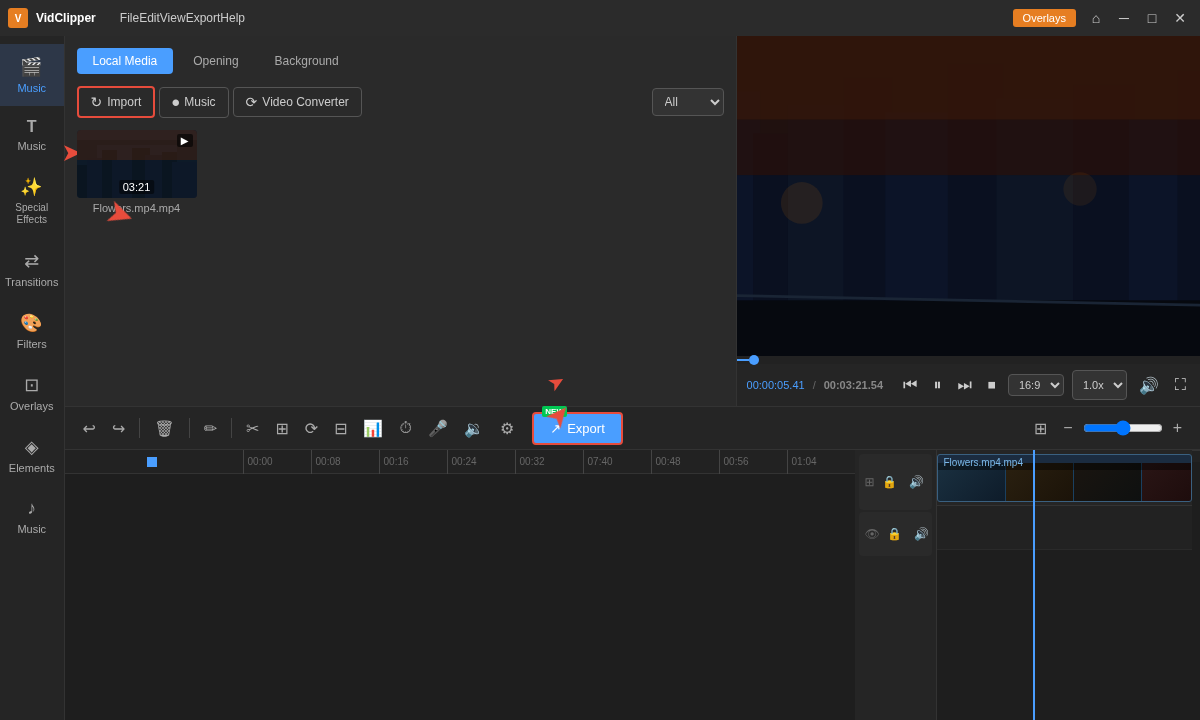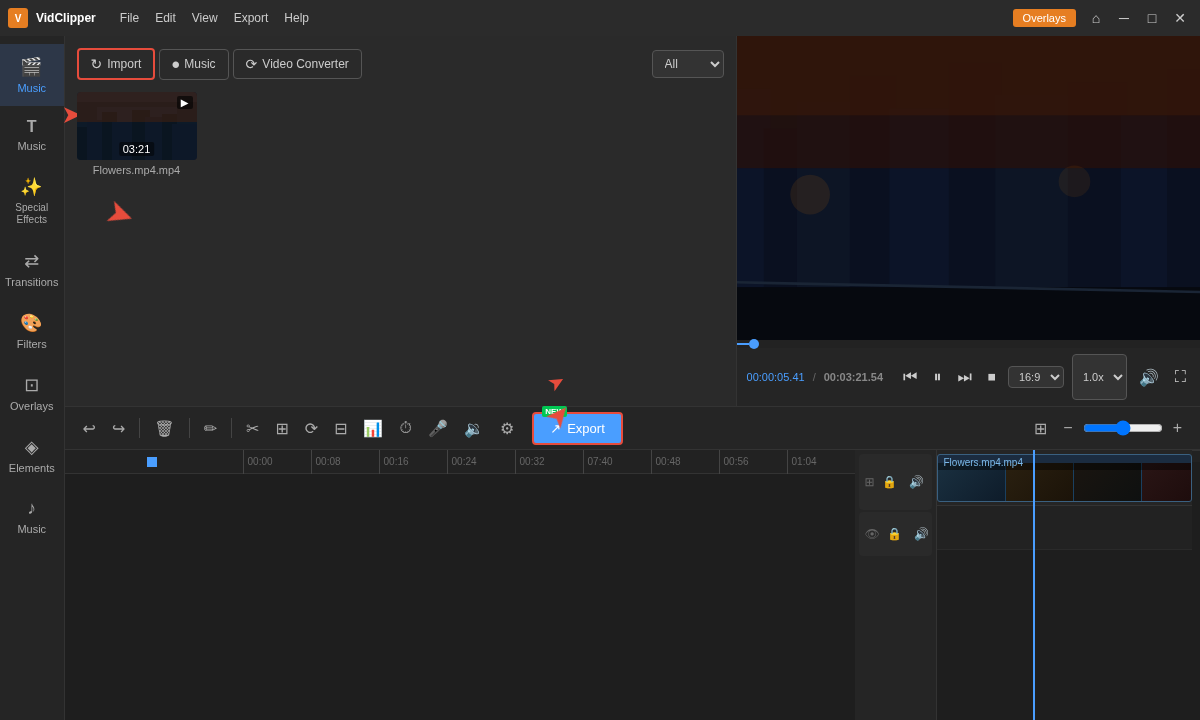--- a/index.html
+++ b/index.html
@@ -2,21 +2,21 @@
 <html><head>
   <meta charset="utf-8">
   <style>
     * { margin: 0; padding: 0; box-sizing: border-box; }
     body { width: 1200px; height: 720px; background: #1e1e1e; font-family: 'Segoe UI', Arial, sans-serif; overflow: hidden; color: #ccc; font-size: 12px; }
 
     
     #titlebar { height: 36px; background: #2b2b2b; display: flex; align-items: center; padding: 0 8px; gap: 8px; }
     #titlebar .logo { width: 20px; height: 20px; background: #e67e22; border-radius: 3px; display: flex; align-items: center; justify-content: center; color: white; font-size: 10px; font-weight: bold; }
     #titlebar .app-name { color: #fff; font-size: 12px; font-weight: 600; margin-right: 16px; }
-    #titlebar .menu-items { display: flex; gap: 16px; }
+    #titlebar .menu-items { display: flex; }
     #titlebar .menu-item { color: #ccc; font-size: 12px; cursor: pointer; }
     #titlebar .spacer { flex: 1; }
     #titlebar .activated-btn { background: #e67e22; color: white; border: none; padding: 3px 10px; border-radius: 3px; font-size: 11px; cursor: pointer; }
     #titlebar .win-controls { display: flex; gap: 4px; }
     #titlebar .win-btn { width: 24px; height: 24px; background: none; border: none; color: #ccc; cursor: pointer; font-size: 14px; display: flex; align-items: center; justify-content: center; border-radius: 3px; }
 
     
     #main { display: flex; height: calc(720px - 36px); }
 
     
@@ -50,21 +50,21 @@
 
     
     #preview-panel { flex: 1; background: #1a1a1a; display: flex; flex-direction: column; }
     .preview-video { flex: 1; background: #0a0a0a; position: relative; overflow: hidden; }
     .preview-video-inner { width: 100%; height: 100%; background: linear-gradient(135deg, #2c1810 0%, #1a2030 40%, #0d1520 100%); display: flex; align-items: center; justify-content: center; }
     .preview-controls-bar { background: #252525; padding: 6px 10px; display: flex; align-items: center; gap: 8px; }
     .preview-time { color: #4a9eff; font-size: 11px; }
     .preview-total { color: #888; font-size: 11px; font-weight: bold; }
     .ctrl-btn { background: none; border: none; color: #ccc; cursor: pointer; font-size: 16px; padding: 2px 4px; border-radius: 3px; }
     .ratio-select { background: #333; border: 1px solid #555; color: #ccc; padding: 3px 6px; border-radius: 4px; font-size: 11px; cursor: pointer; }
-    .speed-select { background: #333; border: 1px solid #555; color: #ccc; padding: 15px 6px; border-radius: 4px; font-size: 11px; cursor: pointer; }
+    .speed-select { background: #333; border: 1px solid #555; color: #ccc; padding: 7px 6px; border-radius: 4px; font-size: 11px; cursor: pointer; }
 
     
     #editor { flex: 1; background: #1e1e1e; display: flex; flex-direction: column; }
     .editor-toolbar { height: 44px; background: #252525; display: flex; align-items: center; padding: 0 12px; gap: 4px; border-bottom: 1px solid #333; border-top: 1px solid #333; }
     .editor-btn { background: none; border: none; color: #aaa; cursor: pointer; font-size: 16px; padding: 4px 6px; border-radius: 3px; display: flex; align-items: center; justify-content: center; }
     .editor-separator { width: 1px; height: 20px; background: #444; margin: 0 4px; }
     .export-btn { background: #4a9eff; color: white; border: none; padding: 7px 16px; border-radius: 4px; cursor: pointer; font-size: 13px; display: flex; align-items: center; gap: 6px; border: 2px solid #e74c3c; margin-left: 8px; }
 
     
     #timeline { flex: 1; display: flex; flex-direction: row; overflow: hidden; }
@@ -144,20 +144,25 @@
       <span>Music</span>
     </div>
   </div>
 
   <div id="content">
 
     <div id="top-area">
 
       <div id="media-panel" style="position:relative;">
 
+        <div class="tab-bar">
+          <button class="tab active">Local Media</button>
+          <button class="tab">Opening</button>
+          <button class="tab">Background</button>
+        </div>
 
         <div class="toolbar">
           <button class="tool-btn import-btn">
             <span class="btn-icon">↻</span>
             <span>Import</span>
           </button>
           <button class="tool-btn">
             <span class="btn-icon">⏺</span>
             <span>Music</span>
           </button>

